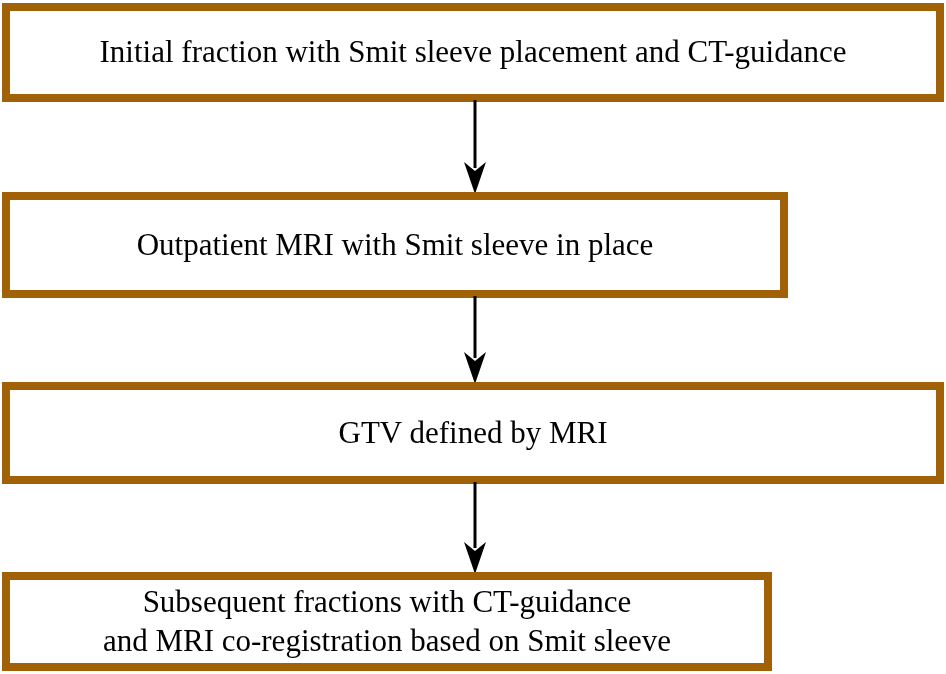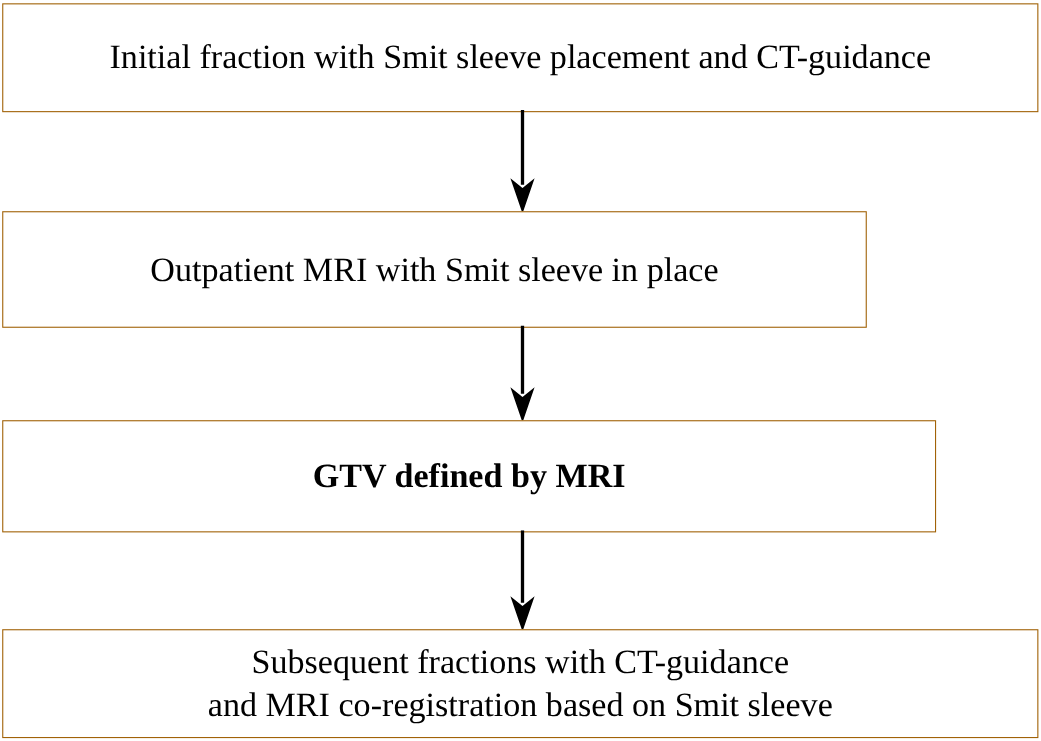--- a/index.html
+++ b/index.html
@@ -17,21 +17,21 @@
   #flowchart {
     position: relative;
     width: 946px;
     height: 674px;
     background: #ffffff;
   }
 
   .node-box {
     position: absolute;
     box-sizing: border-box;
-    border: 1px solid #a16207;
+    border: 8px solid #a16207;
     background: #ffffff;
     display: flex;
     align-items: center;
     justify-content: center;
     text-align: center;
   }
 
   .node-text {
     font-family: "Liberation Serif", "DejaVu Serif", serif;
     font-size: 31px;
@@ -47,22 +47,22 @@
     overflow: visible;
   }
 
   .connector svg {
     display: block;
   }
 
   
   #box-1 { left: 2px;  top: 3px;   width: 942px; height: 99px;  }
   #box-2 { left: 2px;  top: 192px; width: 786px; height: 106px; }
-  #box-3 { left: 2px;  top: 382px; width: 849px; height: 102px; font-weight: bold; }
-  #box-4 { left: 2px;  top: 572px; width: 942px; height: 99px;  }
+  #box-3 { left: 2px;  top: 382px; width: 942px; height: 102px; }
+  #box-4 { left: 2px;  top: 572px; width: 770px; height: 99px;  }
 
   
   #connector-1 { left: 460px; top: 100px; width: 30px; height: 94px; }
   #connector-2 { left: 460px; top: 296px; width: 30px; height: 88px; }
   #connector-3 { left: 460px; top: 482px; width: 30px; height: 92px; }
 </style>
 </head>
 <body>
 
 <div id="flowchart">

